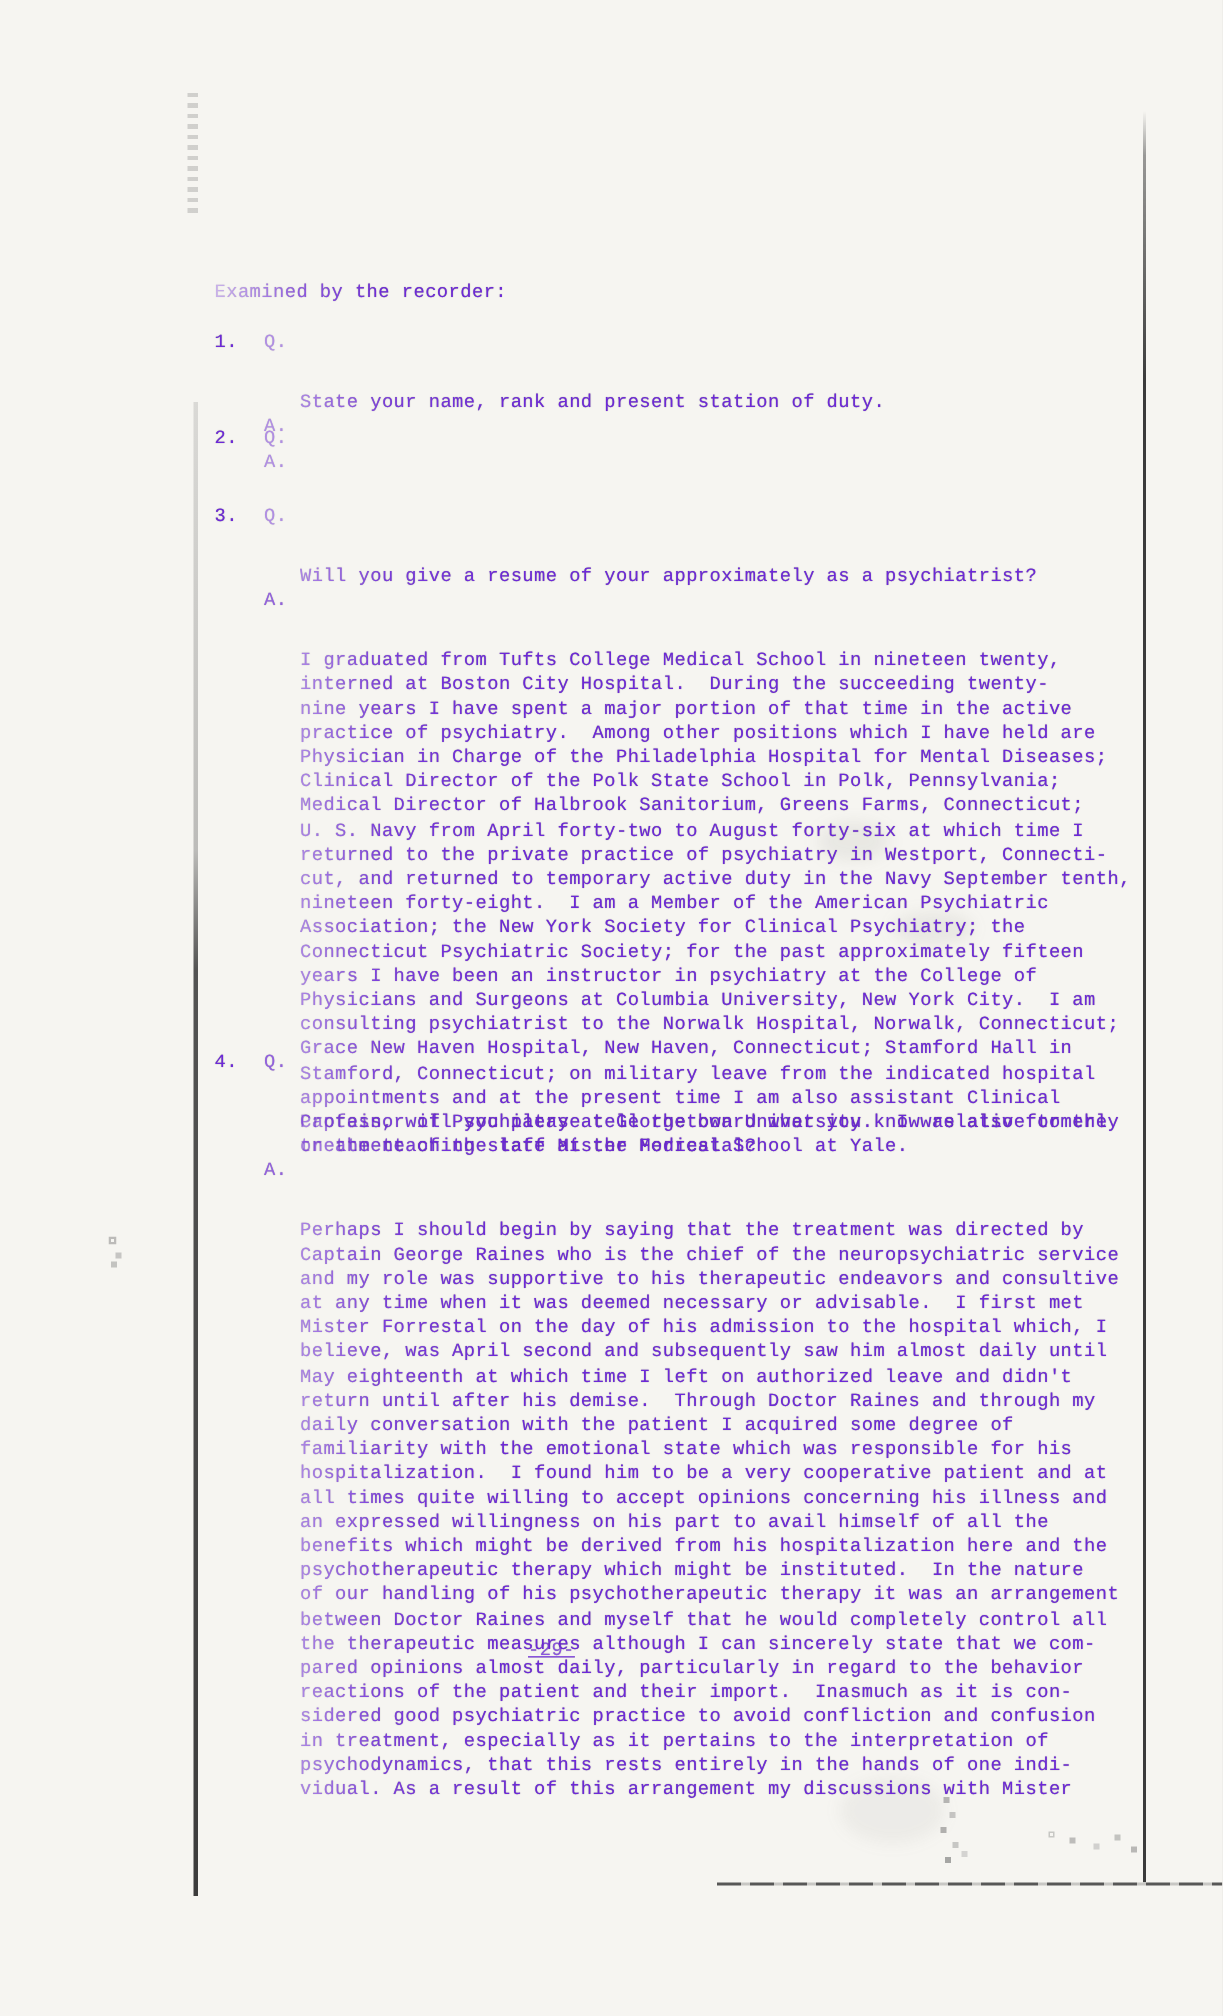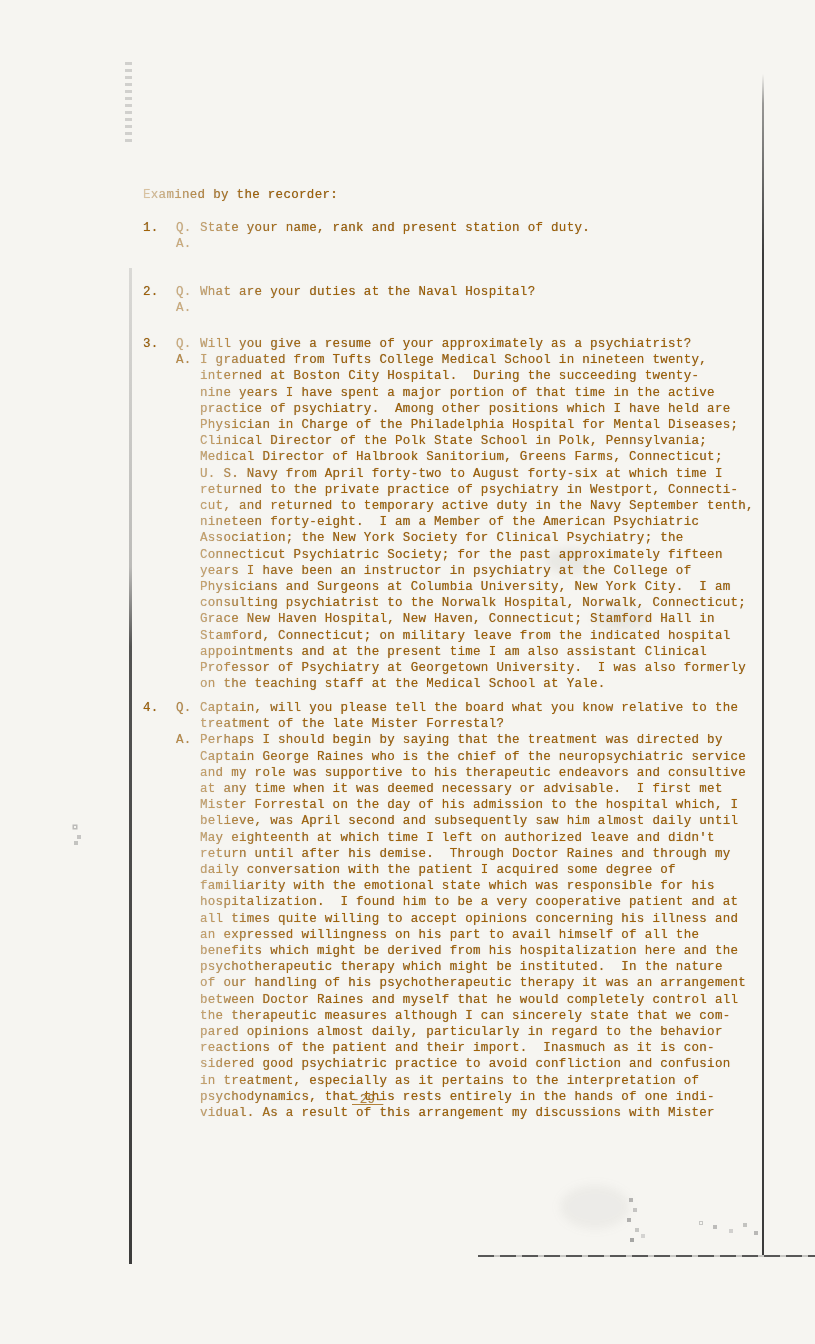--- a/index.html
+++ b/index.html
@@ -5,21 +5,21 @@
   html,body { margin:0; padding:0; background:#e9e8e4; }
   .page {
     position:relative;
     width:815px; height:1344px;
     background:#f6f5f1;
     overflow:hidden;
     font-family:"Liberation Mono","DejaVu Sans Mono",monospace;
     font-size:12.5px;
     line-height:16.2px;
     letter-spacing:0.3px;
-    color:#a16207;
+    color:#6d28d9;
   }
   .ink { text-shadow:0 0 0.7px rgba(47,46,44,0.55); }
 
   
   .left-rule {
     position:absolute; left:129px; top:268px; width:2.5px; height:996px;
     background:linear-gradient(to bottom,
       rgba(90,90,90,0.18) 0%, rgba(80,80,80,0.35) 30%,
       rgba(55,55,55,0.85) 38%, rgba(40,40,40,0.9) 100%);
   }
@@ -62,21 +62,21 @@
     position:absolute; left:143px; top:187px;
     -webkit-mask-image:linear-gradient(to right, rgba(0,0,0,.32) 0, rgba(0,0,0,.75) 55px, #000 110px);
     mask-image:linear-gradient(to right, rgba(0,0,0,.32) 0, rgba(0,0,0,.75) 55px, #000 110px);
   }
   .qa-item { position:absolute; left:143px; }
   .row { display:flex; align-items:flex-start; }
   .num { flex:0 0 33px; }
   .marker { flex:0 0 24px; }
   .faded-marker { opacity:0.5; }
   .dim-marker { opacity:0.72; }
-  .text { white-space:pre; }
+  .text { white-space:pre;margin-top:40px; }
   .a-text {
     -webkit-mask-image:linear-gradient(to right, rgba(0,0,0,.55) 0, rgba(0,0,0,.9) 55px, #000 130px);
     mask-image:linear-gradient(to right, rgba(0,0,0,.55) 0, rgba(0,0,0,.9) 55px, #000 130px);
   }
   #item-1 { top:220px; }
   #item-2 { top:284px; }
   #item-3 { top:336px; }
   #item-4 { top:700px; }
   .page-number { position:absolute; left:352px; top:1092px; opacity:0.78;text-decoration:underline; }
 </style>
@@ -107,21 +107,20 @@
     <div class="row">
       <span class="num"></span>
       <span class="marker faded-marker">A.</span>
     </div>
   </div>
 
   <div class="qa-item ink" id="item-2">
     <div class="row">
       <span class="num">2.</span>
       <span class="marker faded-marker">Q.</span>
-      <span class="text a-text">What are your duties at the Naval Hospital?</span>
     </div>
     <div class="row">
       <span class="num"></span>
       <span class="marker faded-marker">A.</span>
     </div>
   </div>
 
   <div class="qa-item ink" id="item-3">
     <div class="row">
       <span class="num">3.</span>

